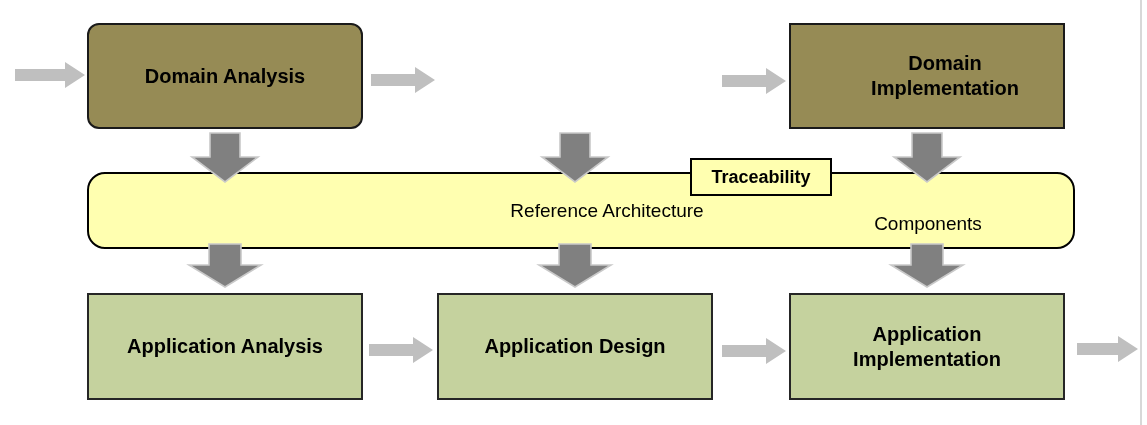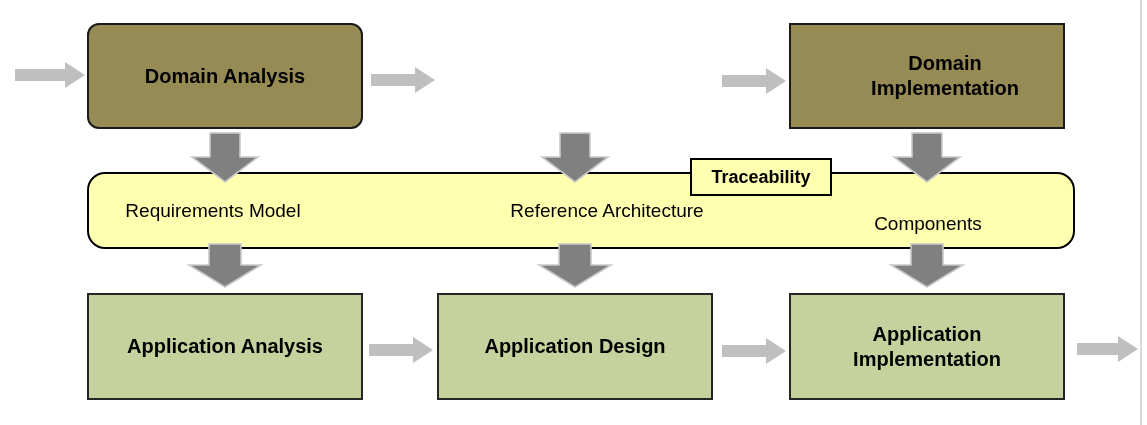--- a/index.html
+++ b/index.html
@@ -73,21 +73,20 @@
 </style>
 </head>
 <body>
 
 <div id="stage">
 
   <div class="page-edge" style="left:1140px;"></div>
 
   <div class="band"></div>
 
-  <div class="band-item" style="left:63px;">Requirements Model</div>
   <div class="band-item" style="left:457px;">Reference Architecture</div>
   <div class="band-item" style="left:778px;margin-top:13px;">Components</div>
 
   <div class="tag">
     <span>Traceability</span>
   </div>
 
   <div class="box domain-box" style="left:87px;border-radius:12px;">
     <span class="lbl">Domain Analysis</span>
   </div>

